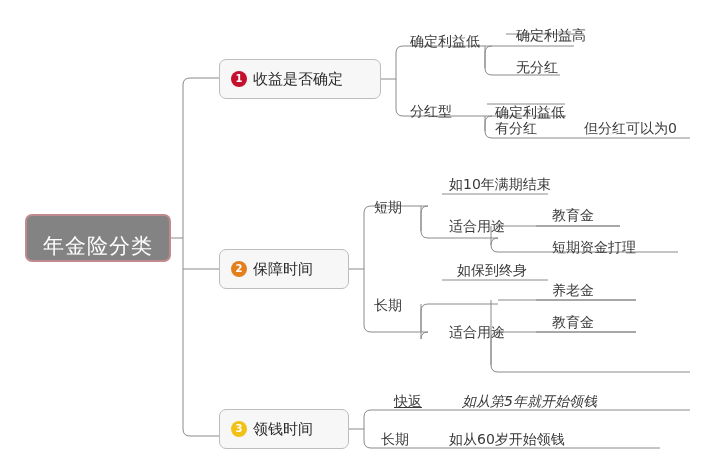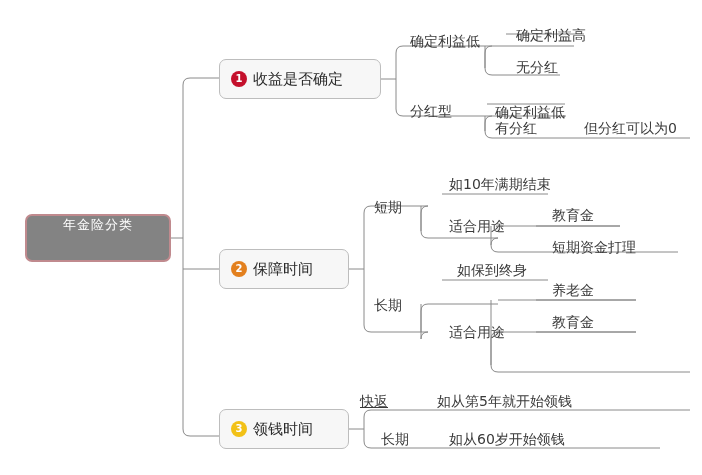--- a/index.html
+++ b/index.html
@@ -34,24 +34,24 @@
     position: absolute;
     left: 25px;
     top: 214px;
     width: 146px;
     height: 48px;
     box-sizing: border-box;
     background: #838383;
     border: 2px solid #c08a8e;
     border-radius: 7px;
     display: flex;
-    align-items: flex-start;
+    align-items: flex-end;
     justify-content: center;
     color: #ffffff;
-    font-size: 13px;
+    font-size: 21px;
     letter-spacing: 1px;
   }
 
   
   .l1-node {
     position: absolute;
     box-sizing: border-box;
     background: #f7f7f7;
     border: 1px solid #bdbdbd;
     border-radius: 7px;
@@ -199,18 +199,18 @@
   <div class="lbl" style="left:449px; top:219px;">适合用途</div>
   <div class="lbl" style="left:552px; top:208px;">教育金</div>
   <div class="lbl" style="left:552px; top:240px;">短期资金打理</div>
 
   <div class="lbl" style="left:374px; top:298px;">长期</div>
   <div class="lbl" style="left:449px; top:263px;margin-left:8px;">如保到终身</div>
   <div class="lbl" style="left:449px; top:325px;">适合用途</div>
   <div class="lbl" style="left:552px; top:283px;">养老金</div>
   <div class="lbl" style="left:552px; top:315px;">教育金</div>
 
-  <div class="lbl" style="left:360px; top:394px;text-decoration:underline;">快返</div>
-  <div class="lbl" style="left:437px; top:394px;">如从第5年就开始领钱</div>
+  <div class="lbl" style="left:394px; top:394px;text-decoration:underline;">快返</div>
+  <div class="lbl" style="left:462px; top:394px;font-style:italic;">如从第5年就开始领钱</div>
   <div class="lbl" style="left:381px; top:432px;">长期</div>
   <div class="lbl" style="left:449px; top:432px;">如从60岁开始领钱</div>
 
 </div>
 
 </body></html>

